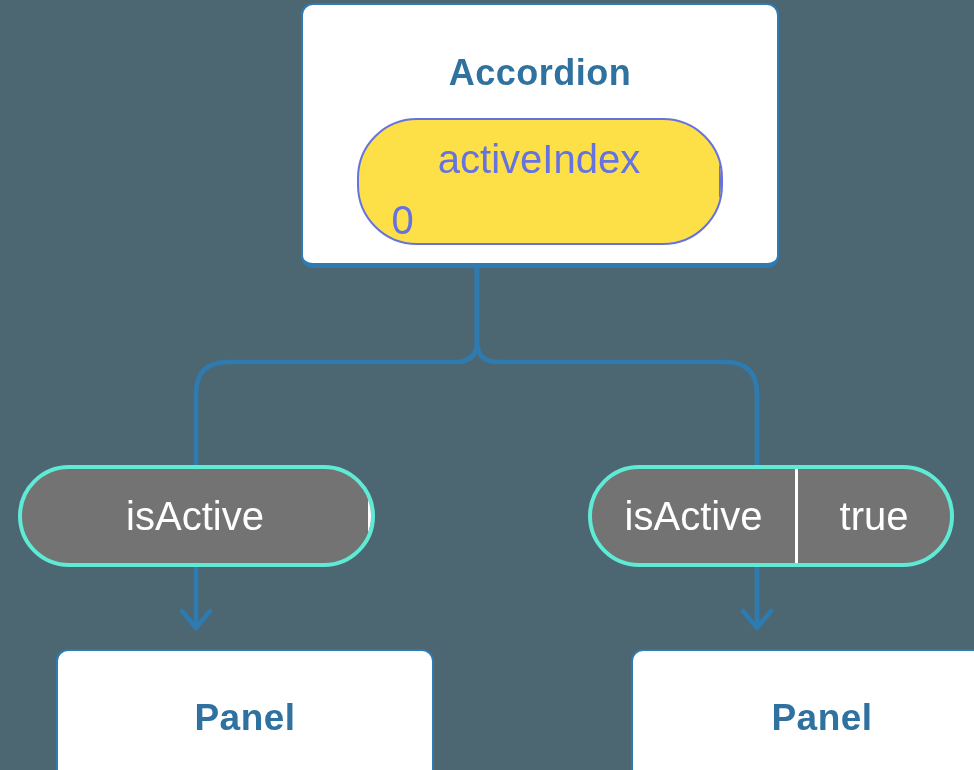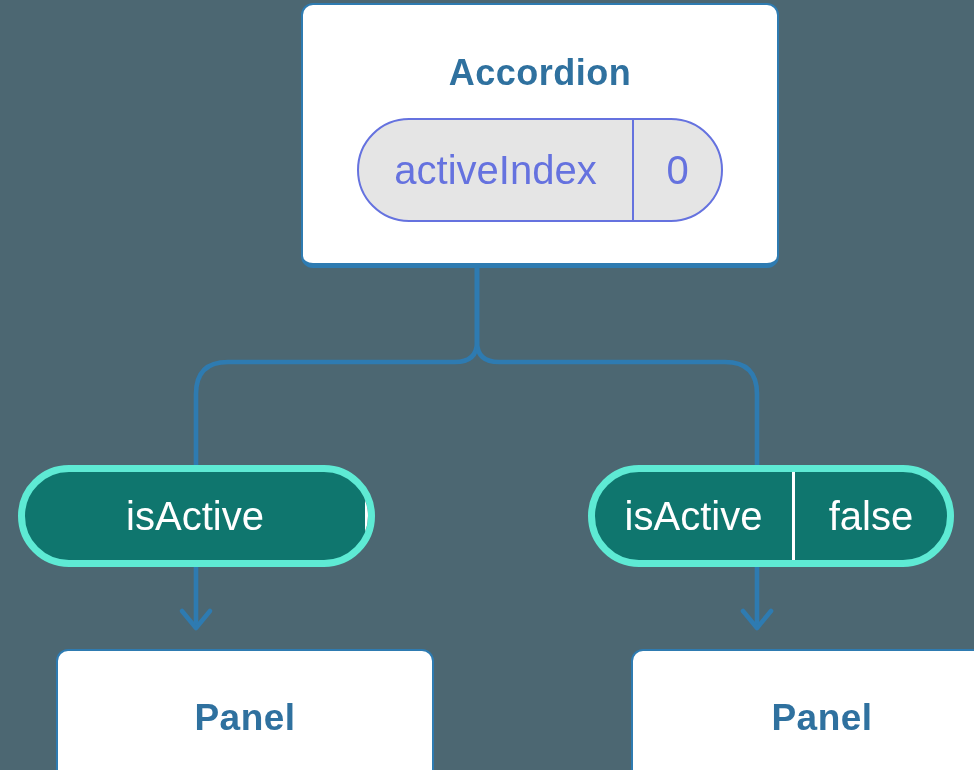--- a/index.html
+++ b/index.html
@@ -46,50 +46,51 @@
     flex-direction: column;
     align-items: center;
   }
   .root-card .card-title {
     margin-top: 47px;
     line-height: 42px;
   }
   .state-pill {
     margin-top: 24px;
     width: 366px;
-    height: 104px;
+    height: 127px;
     box-sizing: border-box;
-    background: #e5e5e5;
+    background: #fde047;
     border: 2.5px solid #6572DF;
     border-radius: 60px;
     display: flex;
     align-items: stretch;
     overflow: hidden;
+    flex-direction: column;
   }
   .state-pill .cell {
     display: flex;
     align-items: center;
     justify-content: center;
     font-size: 40px;
     color: #6572DF;
   }
   .state-pill .name {
     flex: 1;
     border-right: 2.5px solid #6572DF;
   }
   .state-pill .value {
     width: 87px;
   }
   .prop-pill {
     position: absolute;
     top: 465px;
     height: 102px;
     box-sizing: border-box;
-    background: #0f766e;
-    border: 7px solid #5eead4;
+    background: #737373;
+    border: 4px solid #5eead4;
     border-radius: 60px;
     display: flex;
     align-items: stretch;
     overflow: hidden;
   }
   .prop-pill .cell {
     display: flex;
     align-items: center;
     justify-content: center;
     font-size: 40px;
@@ -135,21 +136,21 @@
       <div class="cell value">0</div>
     </div>
   </div>
 
   <div class="prop-pill pill-left">
     <div class="cell name">isActive</div>
   </div>
 
   <div class="prop-pill pill-right">
     <div class="cell name">isActive</div>
-    <div class="cell value">false</div>
+    <div class="cell value">true</div>
   </div>
 
   <div class="card panel-card panel-left">
     <div class="card-title">Panel</div>
   </div>
 
   <div class="card panel-card panel-right">
     <div class="card-title">Panel</div>
   </div>
 

